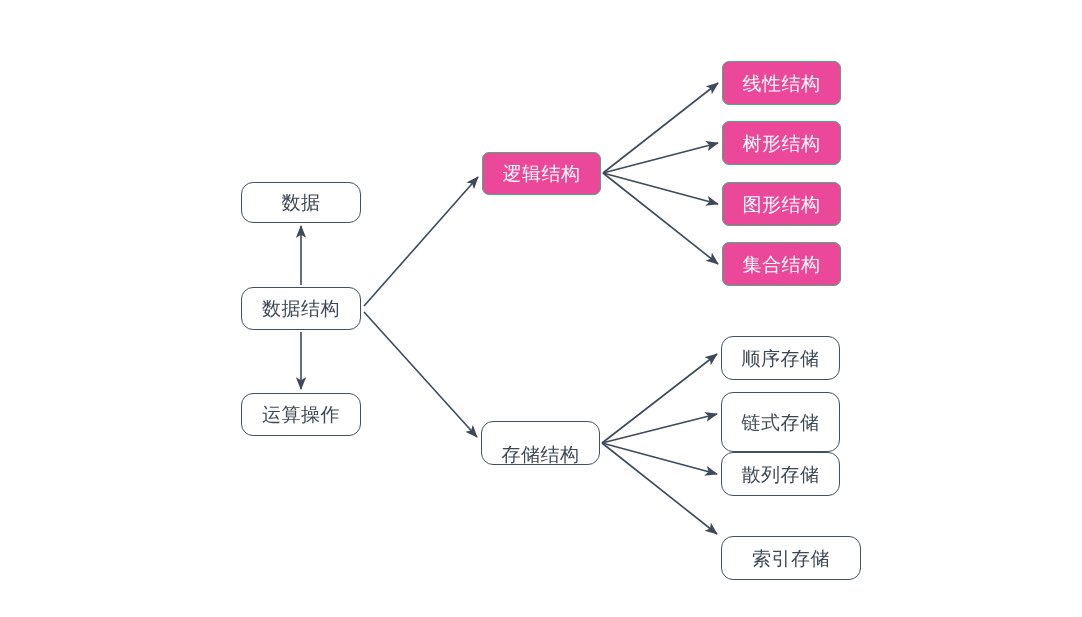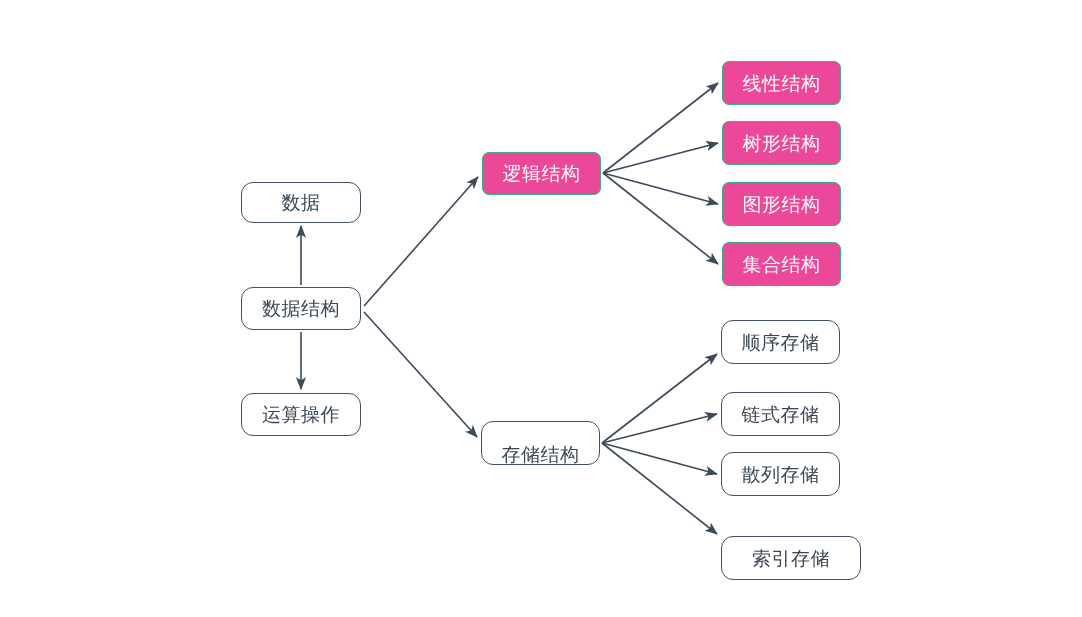--- a/index.html
+++ b/index.html
@@ -107,24 +107,24 @@
       </div>
       <div class="node accent" style="left: 722px; top: 121px; width: 119px; height: 44px;">
         <span>树形结构</span>
       </div>
       <div class="node accent" style="left: 722px; top: 182px; width: 119px; height: 44px;">
         <span>图形结构</span>
       </div>
       <div class="node accent" style="left: 722px; top: 242px; width: 119px; height: 44px;">
         <span>集合结构</span>
       </div>
-      <div class="node plain" style="left: 721px; top: 320px; width: 119px; height: 44px; text-align: right;">
+      <div class="node plain" style="left: 721px; top: 336px; width: 119px; height: 44px; text-align: right;">
         <span>顺序存储</span>
       </div>
-      <div class="node plain" style="left: 721px; top: 392px; width: 119px; height: 44px;">
+      <div class="node plain" style="left: 721px; top: 392px; width: 119px; height: 60px;">
         <span>链式存储</span>
       </div>
       <div class="node plain" style="left: 721px; top: 452px; width: 119px; height: 44px;">
         <span>散列存储</span>
       </div>
       <div class="node plain" style="left: 721px; top: 512px; width: 140px; height: 44px; margin-top: 24px;">
         <span>索引存储</span>
       </div>
     </div>
 

